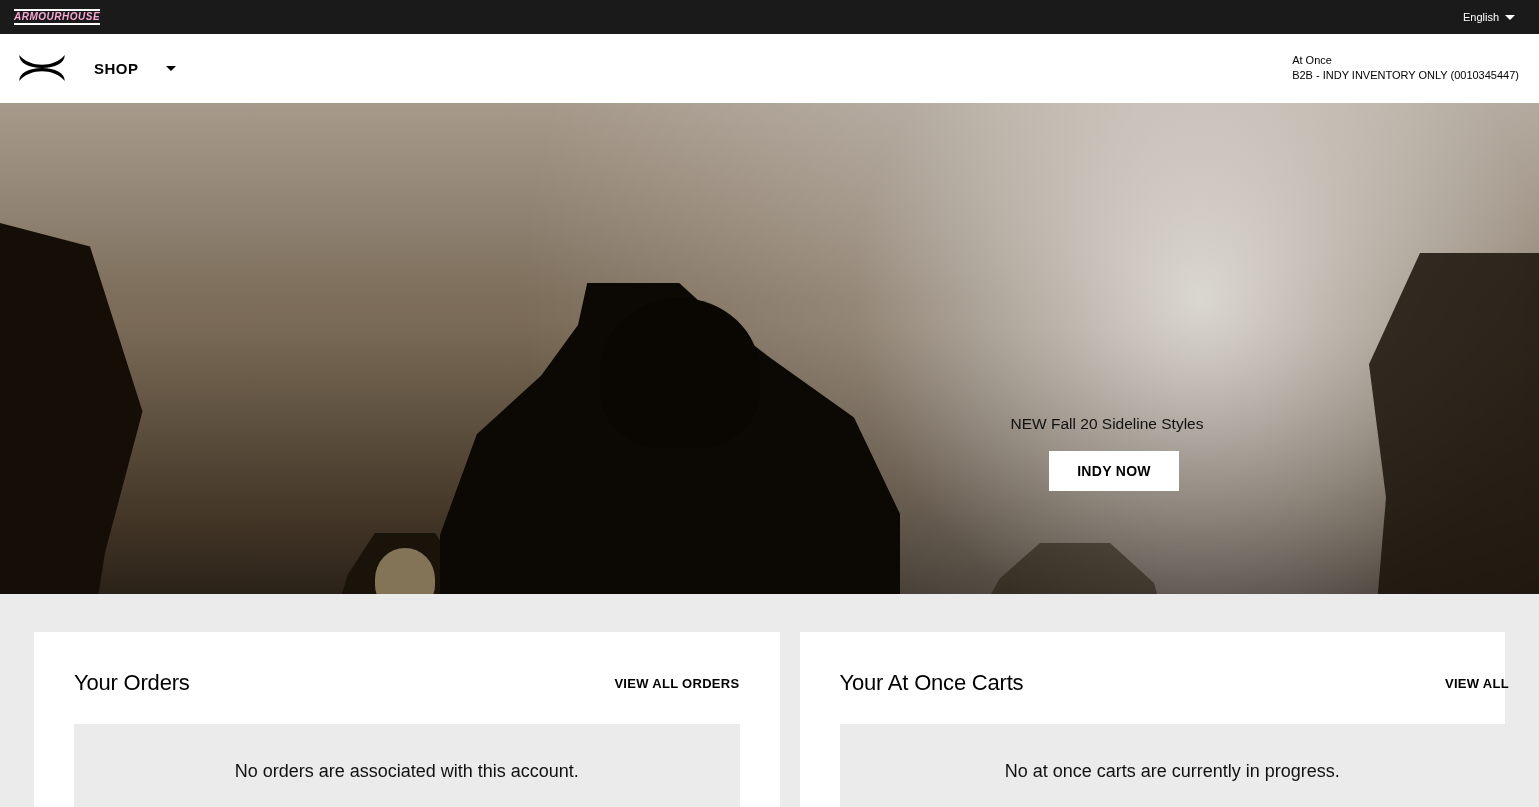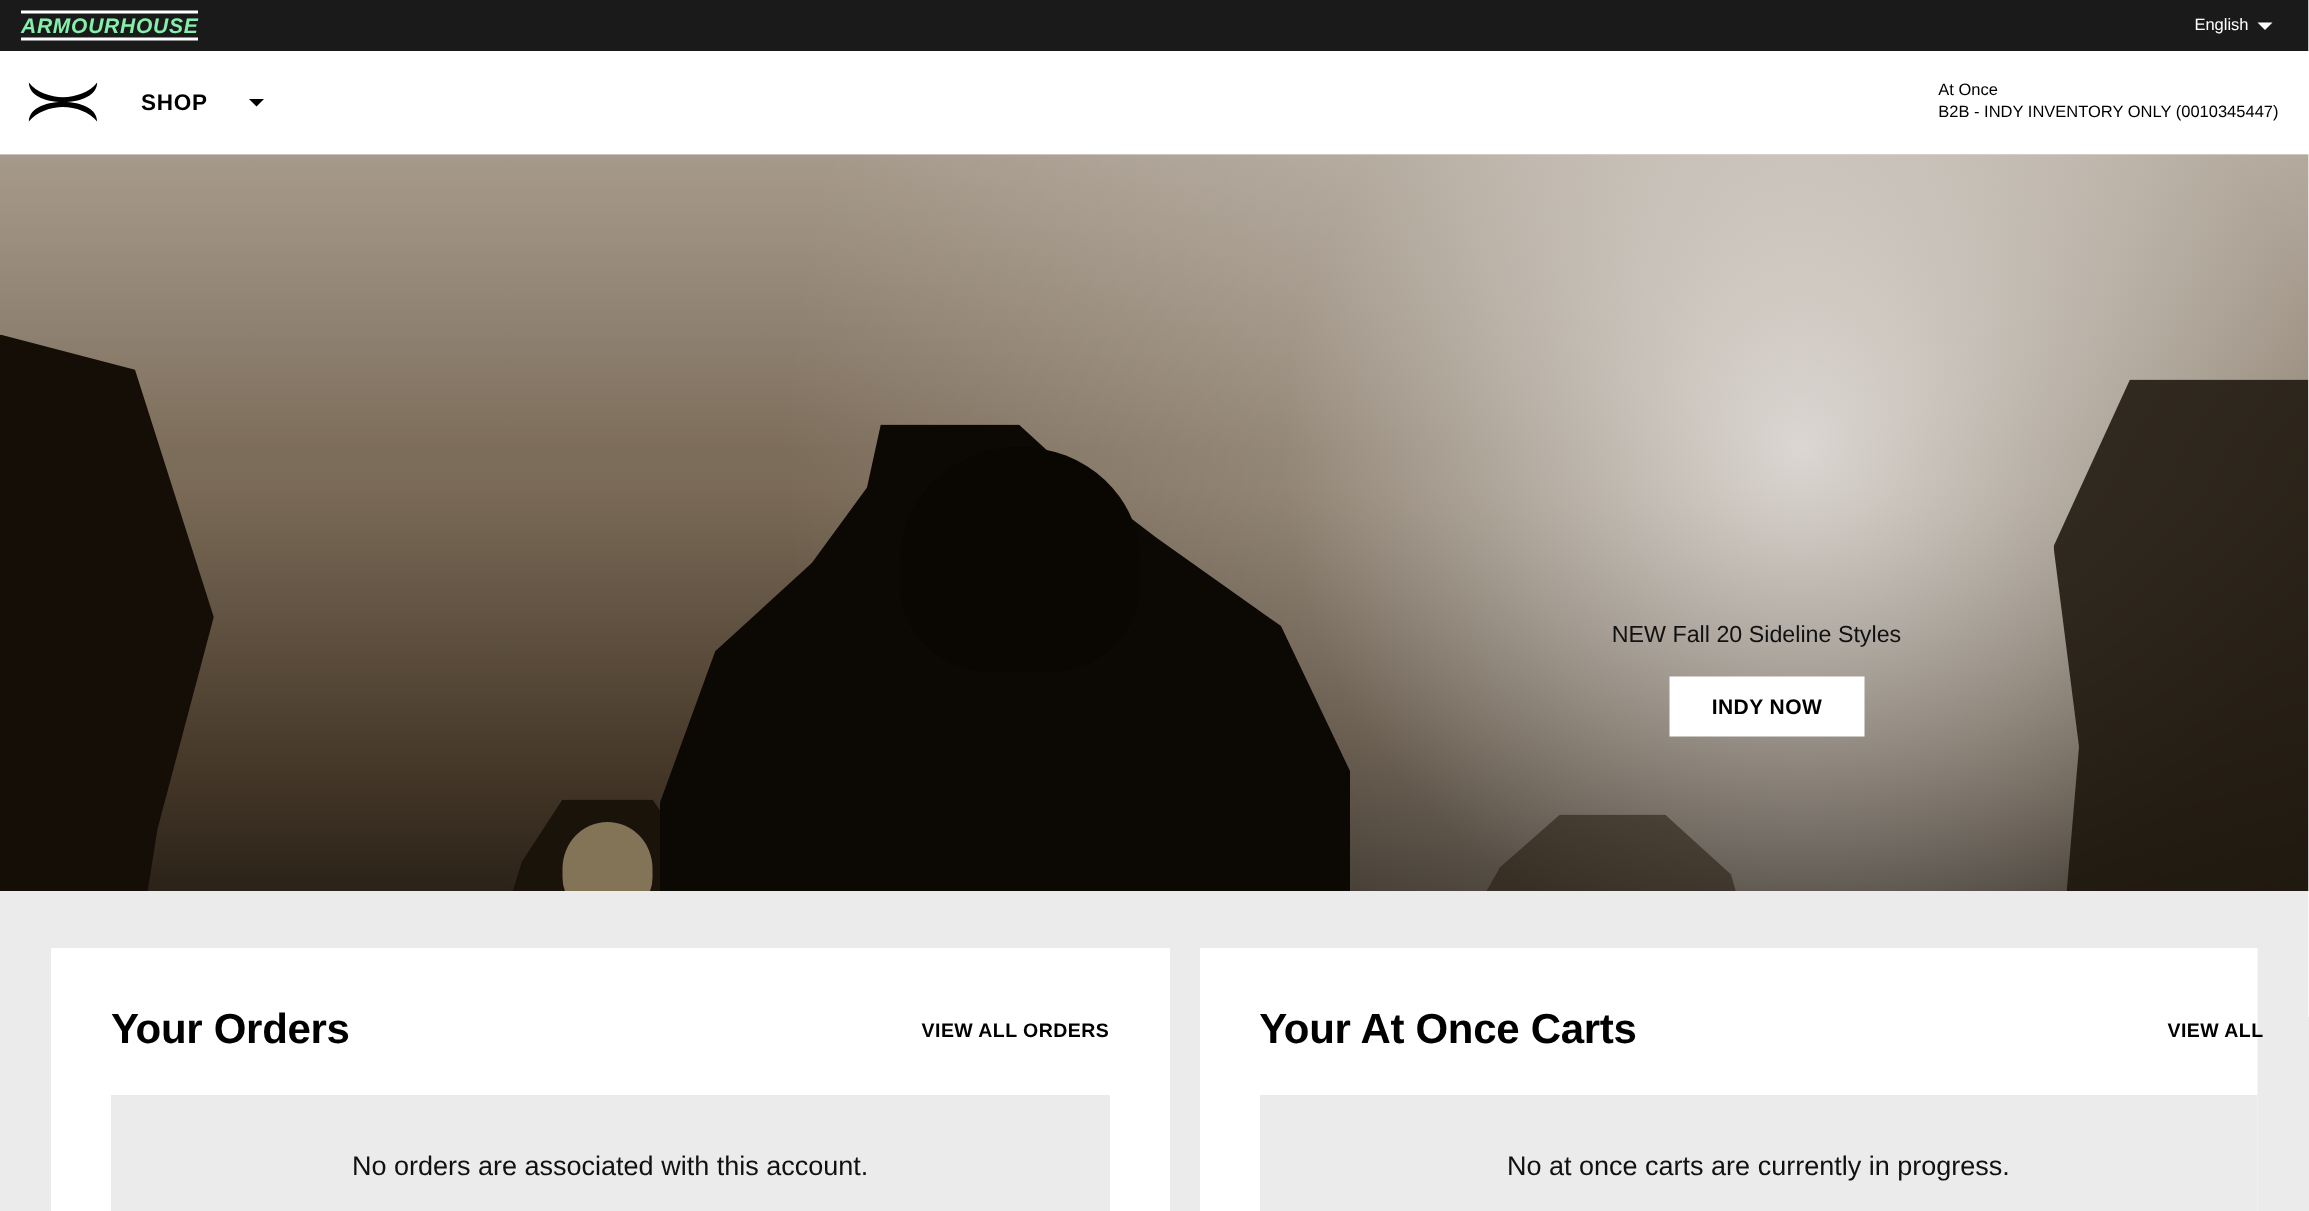--- a/index.html
+++ b/index.html
@@ -13,24 +13,24 @@
   
   .topbar {
     background: #1a1a1a;
     height: 34px;
     display: flex;
     align-items: center;
     justify-content: space-between;
     padding: 0 24px 0 14px;
   }
   .topbar-logo {
-    color: #86efac;
+    color: #f9a8d4;
     font-weight: 800;
     font-style: italic;
-    font-size: 14px;
+    font-size: 10px;
     letter-spacing: 0.5px;
     border-top: 2px solid #fff;
     border-bottom: 2px solid #fff;
     padding: 1px 0;
     line-height: 1;
   }
   .lang-select {
     color: #fff;
     font-size: 11px;
     display: flex;
@@ -160,21 +160,21 @@
   }
   .sil.right-edge {
     right: 0; top: 150px;
     width: 170px; height: 445px;
     background: #1a130a;
     clip-path: polygon(30% 0%, 100% 0%, 100% 100%, 0% 100%, 10% 55%, 0% 25%);
     opacity: 0.85;
   }
   .hero-cta {
     position: absolute;
-    left: 1088px;
+    left: 1024px;
     top: 312px;
     text-align: center;
     width: 180px;
   }
   .hero-cta-text {
     font-size: 15.5px;
     font-weight: 400;
     color: #111;
     margin-bottom: 18px;
     white-space: nowrap;
@@ -205,22 +205,22 @@
     min-width: 0;
     padding: 38px 40px 0 40px;
   }
   .card-head {
     display: flex;
     align-items: center;
     justify-content: space-between;
     margin-bottom: 28px;
   }
   .card-title {
-    font-size: 28px;
-    font-weight: 700;
+    font-size: 22px;
+    font-weight: 400;
     letter-spacing: -0.2px;
   }
   .card-link {
     font-size: 13px;
     font-weight: 800;
     letter-spacing: 0.3px;
     cursor: pointer;
     white-space: nowrap;
   }
   .card-body {

